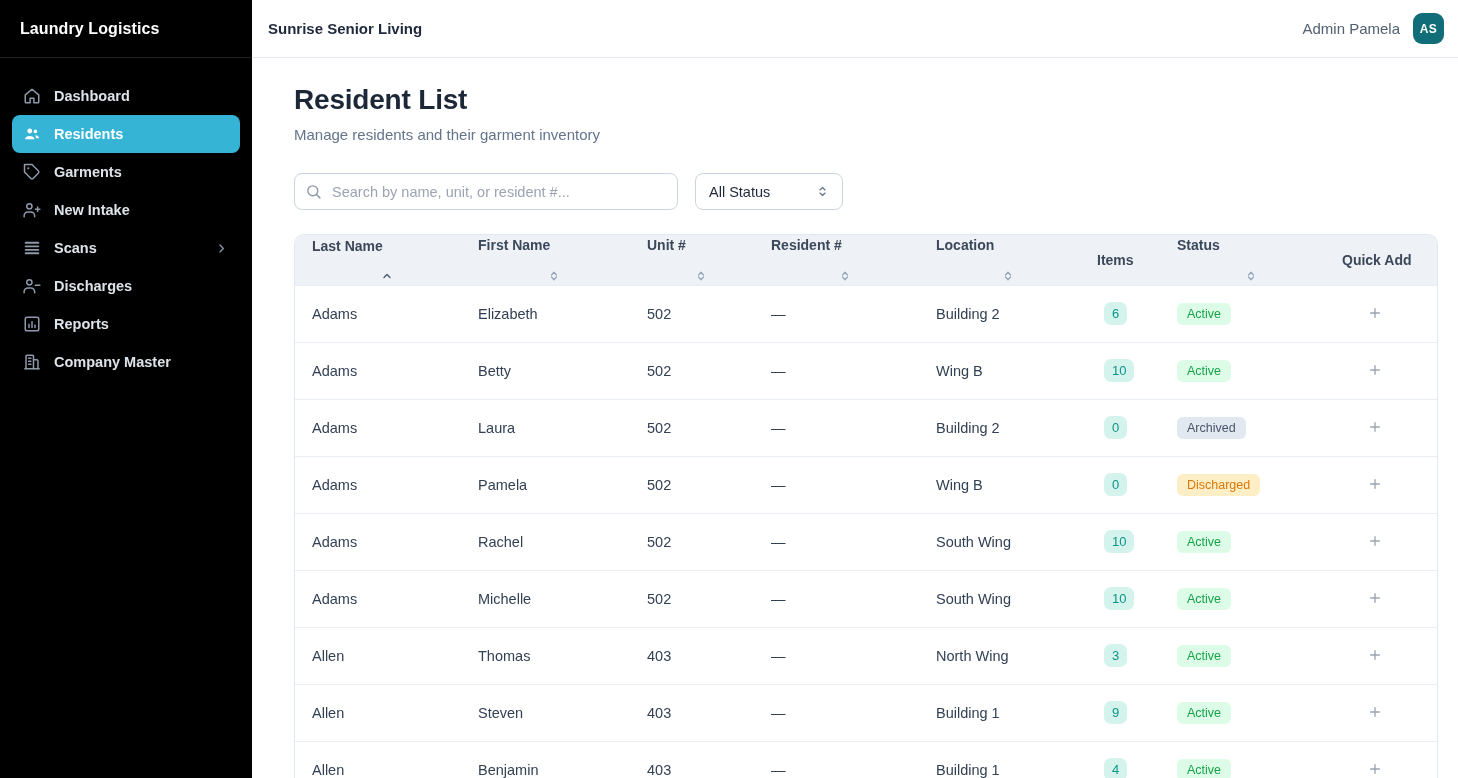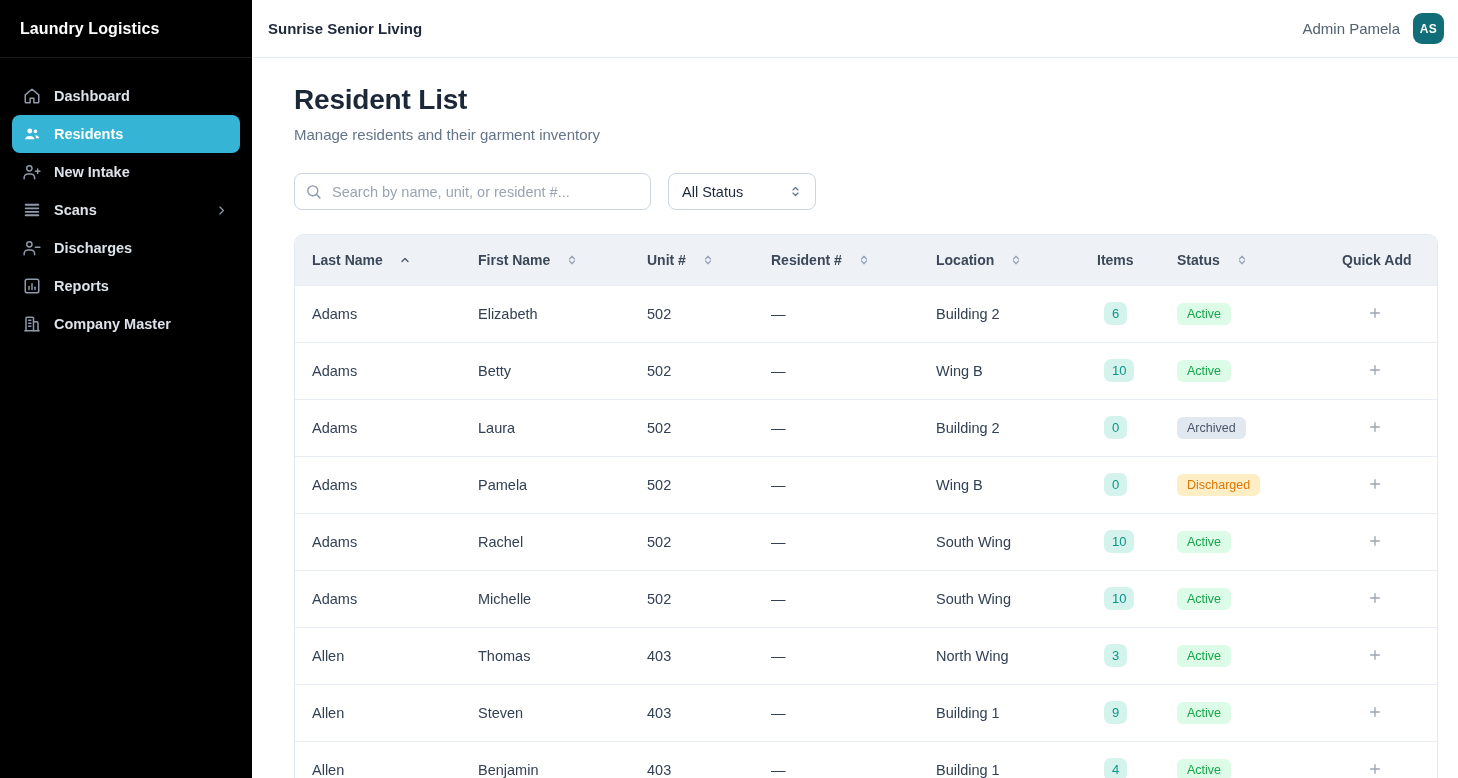--- a/index.html
+++ b/index.html
@@ -94,21 +94,21 @@
   .page-title {
     margin: 0;
     font-size: 28px;
     font-weight: 700;
     color: #1c2737;
     letter-spacing: -0.2px;
   }
   .page-subtitle { margin-top: 10px; font-size: 15px; color: #64748b; }
 
   .controls { margin-top: 30px; display: flex; gap: 17px; }
-  .search-box { position: relative; width: 357px; }
+  .search-box { position: relative; width: 384px; }
   .search-input {
     width: 100%; height: 37px;
     border: 1px solid #cbd5e1;
     border-radius: 8px;
     padding: 0 12px 0 37px;
     font-size: 14.5px;
     color: #334155;
     font-family: inherit;
     outline: none;
     background: #fff;
@@ -144,21 +144,21 @@
   table { width: 100%; border-collapse: collapse; table-layout: fixed; }
   thead th {
     background: #eef2f7;
     height: 50px;
     text-align: left;
     padding: 0 0 0 17px;
     font-size: 14px;
     font-weight: 700;
     color: #3b4859;
   }
-  th .th-inner { display: flex; align-items: center; gap: 16px; cursor: pointer; }
+  th .th-inner { display: flex; gap: 16px; cursor: pointer; flex-direction: column; }
   th .th-inner.nosort { cursor: default; }
   .sort-icon { display: flex; flex-direction: column; align-items: center; color: #94a3b8; }
   .sort-icon.asc { color: #475569; }
   tbody td {
     height: 57px;
     border-top: 1px solid #e9eef4;
     padding: 0 0 0 17px;
     font-size: 14.5px;
     color: #334155;
     background: #fff;
@@ -212,20 +212,30 @@
         <div class="nav-item active">
     <span class="nicon">
             <svg width="18" height="18" viewBox="0 0 24 24" fill="none" stroke="currentColor" stroke-width="1" stroke-linecap="round" stroke-linejoin="round">
               <circle cx="9" cy="8" r="3.2" fill="currentColor" stroke="none"></circle>
               <path d="M2.5 19c.6-3 3.2-4.5 6.5-4.5S14.9 16 15.5 19z" fill="currentColor" stroke="none"></path>
               <circle cx="16.5" cy="8.5" r="2.4" fill="currentColor" stroke="none"></circle>
               <path d="M16.5 13.6c2.7 0 4.6 1.3 5.1 3.9h-4.2" fill="currentColor" stroke="none"></path>
             </svg>
           </span>
     <span class="label">Residents</span>
+    <span class="nav-chevron" hidden=""></span>
+  </div>
+        <div class="nav-item">
+    <span class="nicon">
+            <svg width="18" height="18" viewBox="0 0 24 24" fill="none" stroke="currentColor" stroke-width="2" stroke-linecap="round" stroke-linejoin="round">
+              <path d="M20.6 13.4 13.4 20.6a2 2 0 0 1-2.8 0L2 12V2h10l8.6 8.6a2 2 0 0 1 0 2.8z"></path>
+              <circle cx="7" cy="7" r="1.4" fill="currentColor" stroke="none"></circle>
+            </svg>
+          </span>
+    <span class="label">Garments</span>
     <span class="nav-chevron" hidden=""></span>
   </div>
         <div class="nav-item">
     <span class="nicon">
             <svg width="18" height="18" viewBox="0 0 24 24" fill="none" stroke="currentColor" stroke-width="2" stroke-linecap="round" stroke-linejoin="round">
               <circle cx="8.5" cy="7" r="3.5"></circle>
               <path d="M1.5 21v-1.5a5 5 0 0 1 5-5h4a5 5 0 0 1 5 5V21"></path>
               <line x1="19.5" y1="8" x2="19.5" y2="14"></line>
               <line x1="16.5" y1="11" x2="22.5" y2="11"></line>
             </svg>

